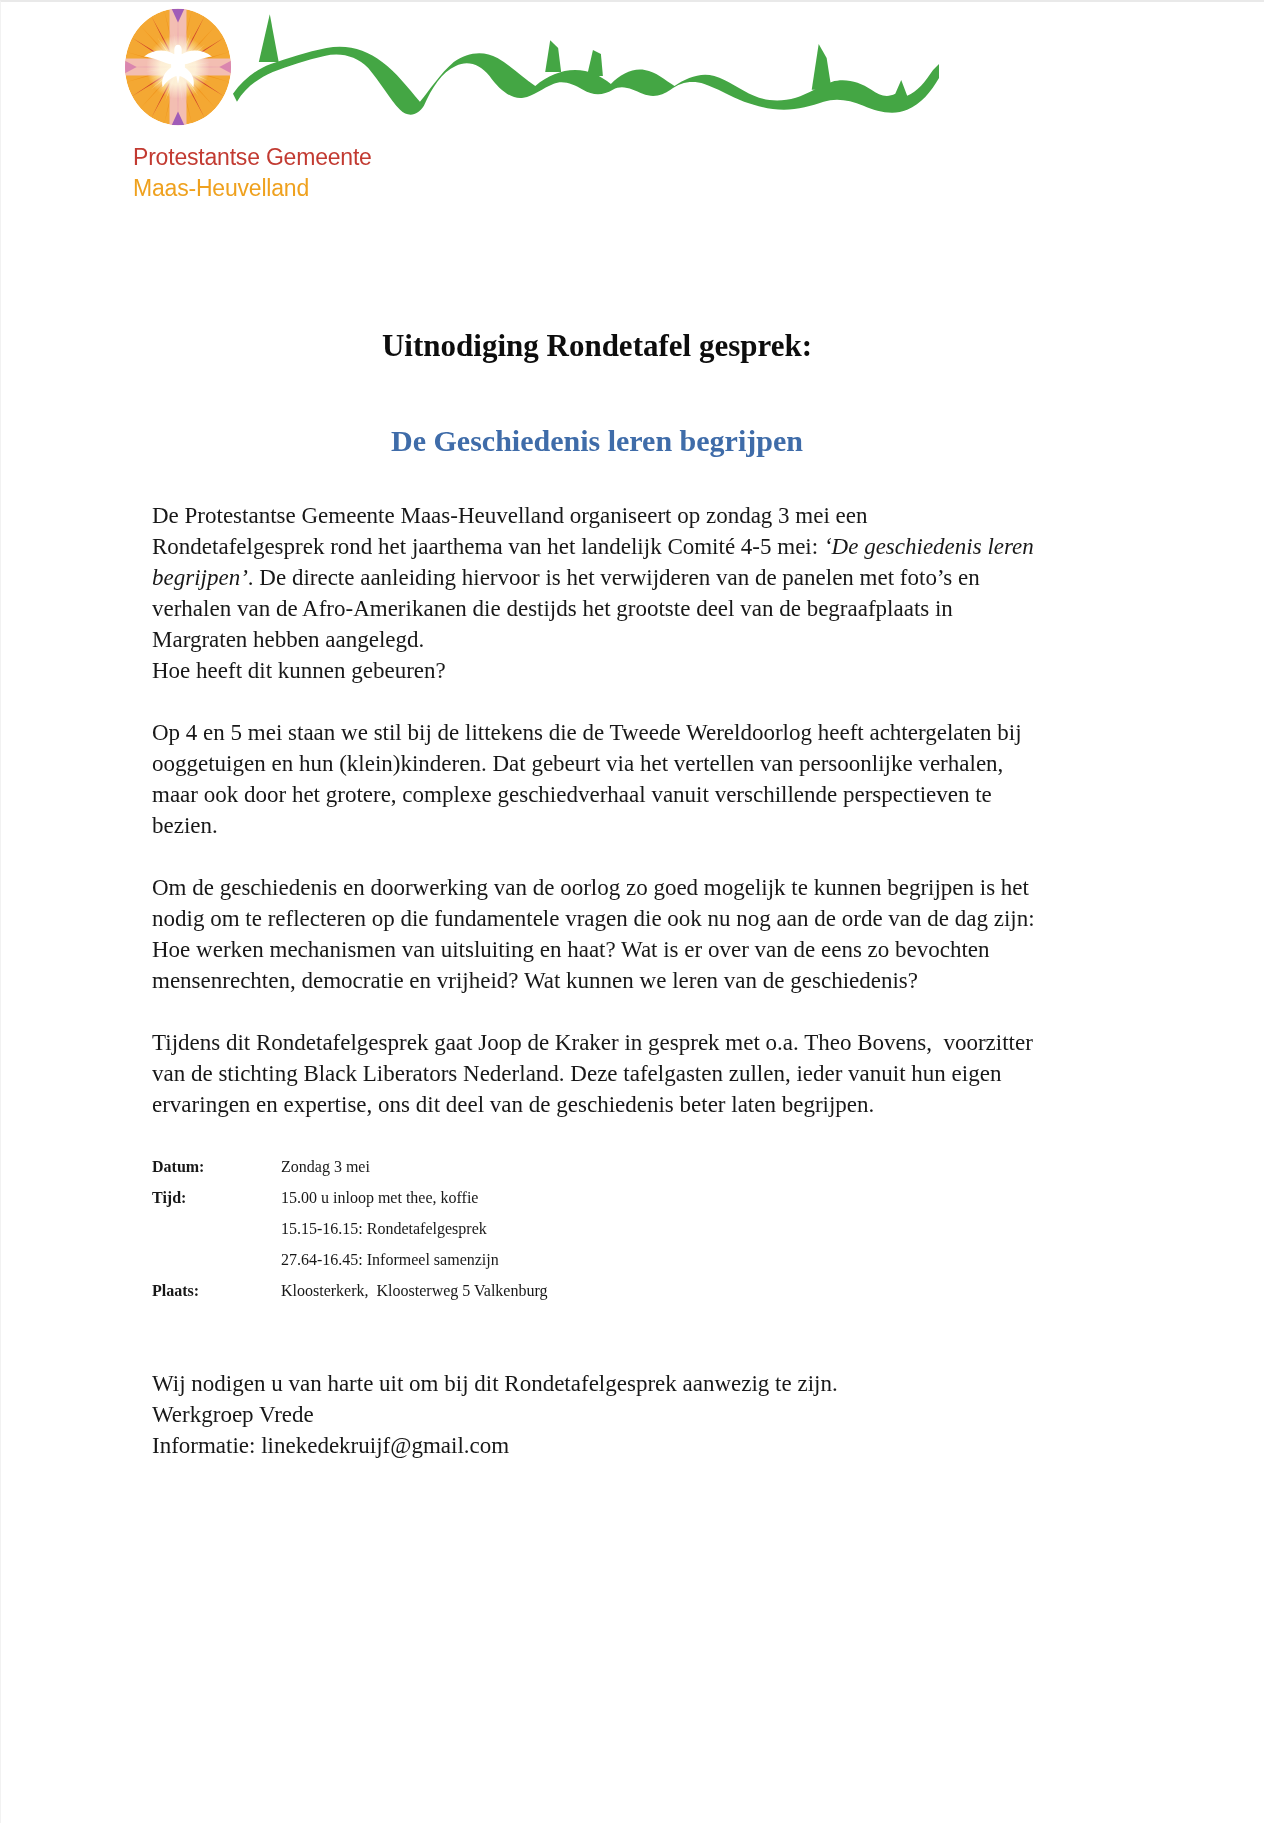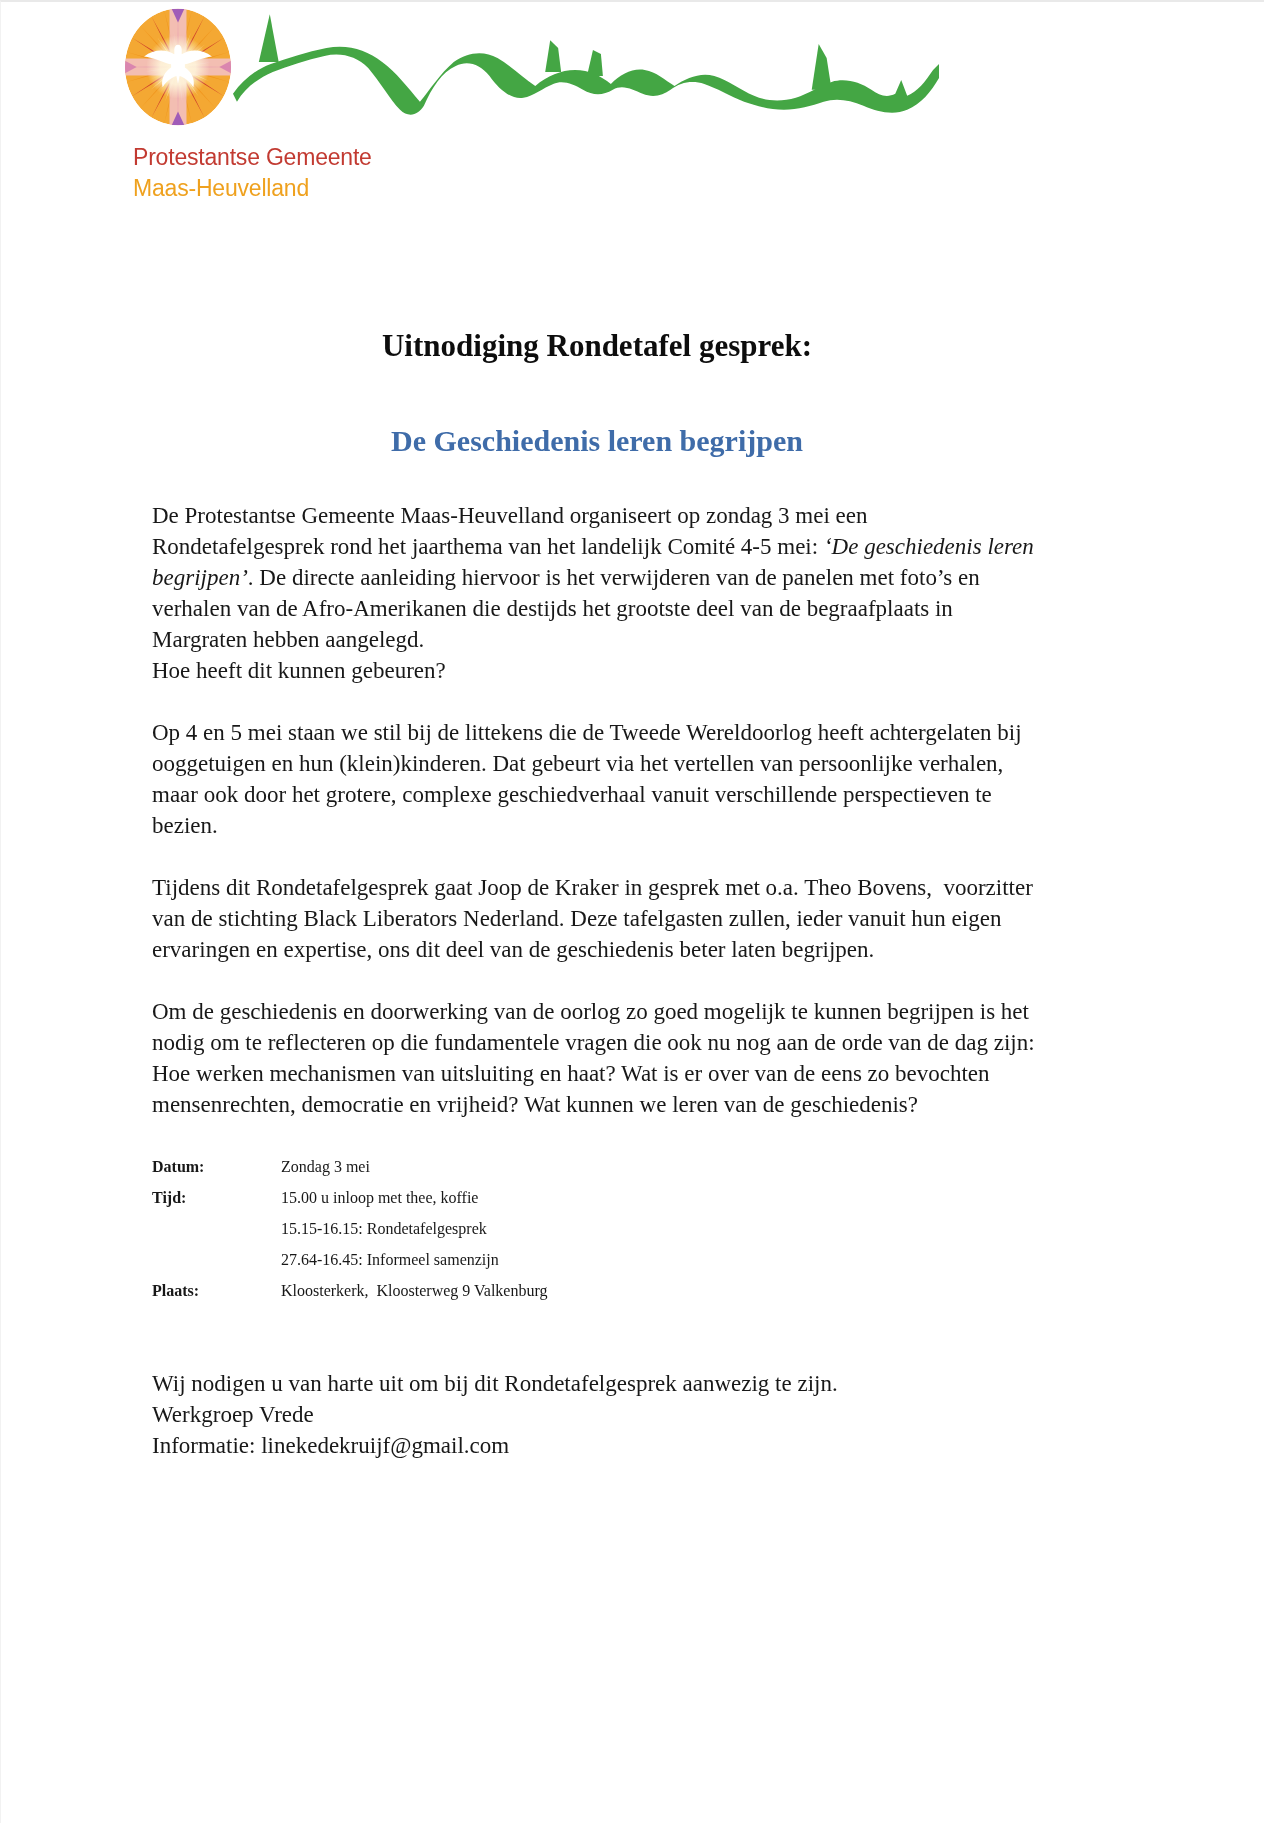--- a/index.html
+++ b/index.html
@@ -167,44 +167,44 @@
 
     <h1 class="title">Uitnodiging Rondetafel gesprek:</h1>
 
     <h2 class="subtitle">De Geschiedenis leren begrijpen</h2>
 
     <p class="para first"><span>De Protestantse Gemeente Maas-Heuvelland organiseert op zondag 3 mei een Rondetafelgesprek rond het jaarthema van het landelijk Comité 4-5 mei: </span><span class="italic">‘De geschiedenis leren begrijpen’</span><span>. De directe aanleiding hiervoor is het verwijderen van de panelen met foto’s en verhalen van de Afro-Amerikanen die destijds het grootste deel van de begraafplaats in Margraten hebben aangelegd.</span></p>
     <p class="q-line">Hoe heeft dit kunnen gebeuren?</p>
 
     <p class="para">Op 4 en 5 mei staan we stil bij de littekens die de Tweede Wereldoorlog heeft achtergelaten bij ooggetuigen en hun (klein)kinderen. Dat gebeurt via het vertellen van persoonlijke verhalen, maar ook door het grotere, complexe geschiedverhaal vanuit verschillende perspectieven te bezien.</p>
 
+    <p class="para">Om de geschiedenis en doorwerking van de oorlog zo goed mogelijk te kunnen begrijpen is het nodig om te reflecteren op die fundamentele vragen die ook nu nog aan de orde van de dag zijn: Hoe werken mechanismen van uitsluiting en haat? Wat is er over van de eens zo bevochten mensenrechten, democratie en vrijheid? Wat kunnen we leren van de geschiedenis?</p>
+
     <p class="para">Tijdens dit Rondetafelgesprek gaat Joop de Kraker in gesprek met o.a. Theo Bovens,  voorzitter van de stichting Black Liberators Nederland. Deze tafelgasten zullen, ieder vanuit hun eigen ervaringen en expertise, ons dit deel van de geschiedenis beter laten begrijpen.</p>
-
-    <p class="para">Om de geschiedenis en doorwerking van de oorlog zo goed mogelijk te kunnen begrijpen is het nodig om te reflecteren op die fundamentele vragen die ook nu nog aan de orde van de dag zijn: Hoe werken mechanismen van uitsluiting en haat? Wat is er over van de eens zo bevochten mensenrechten, democratie en vrijheid? Wat kunnen we leren van de geschiedenis?</p>
 
     <div class="schedule">
       <div class="sched-row">
         <span class="sched-label">Datum:</span>
         <span class="sched-value">Zondag 3 mei</span>
       </div>
       <div class="sched-row">
         <span class="sched-label">Tijd:</span>
         <span class="sched-value">15.00 u inloop met thee, koffie</span>
       </div>
       <div class="sched-row">
         <span class="sched-label"></span>
         <span class="sched-value">15.15-16.15: Rondetafelgesprek</span>
       </div>
       <div class="sched-row">
         <span class="sched-label"></span>
         <span class="sched-value">27.64-16.45: Informeel samenzijn</span>
       </div>
       <div class="sched-row">
         <span class="sched-label">Plaats:</span>
-        <span class="sched-value">Kloosterkerk,  Kloosterweg 9 Valkenburg</span>
+        <span class="sched-value">Kloosterkerk,  Kloosterweg 5 Valkenburg</span>
       </div>
     </div>
 
     <div class="closing">
       <div>Wij nodigen u van harte uit om bij dit Rondetafelgesprek aanwezig te zijn.</div>
       <div>Werkgroep Vrede</div>
       <div>Informatie: linekedekruijf@gmail.com</div>
     </div>
 
   </div>

